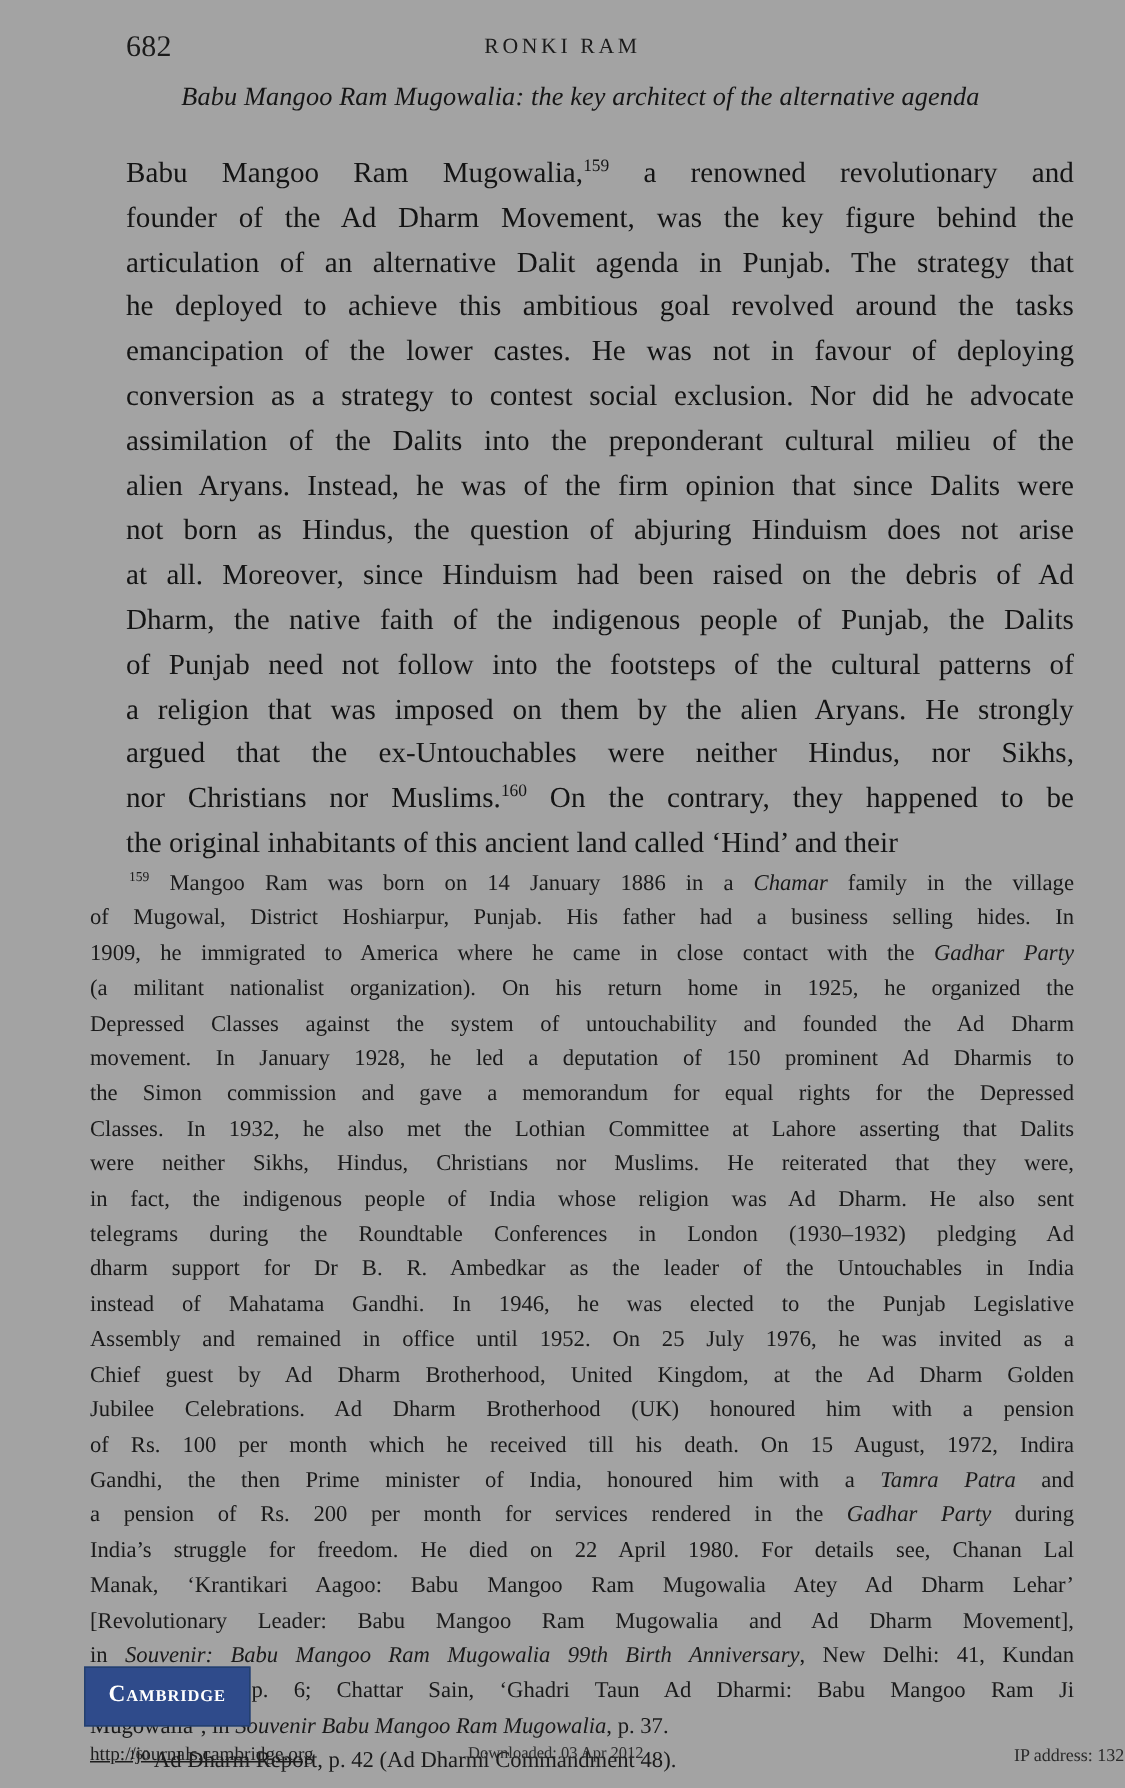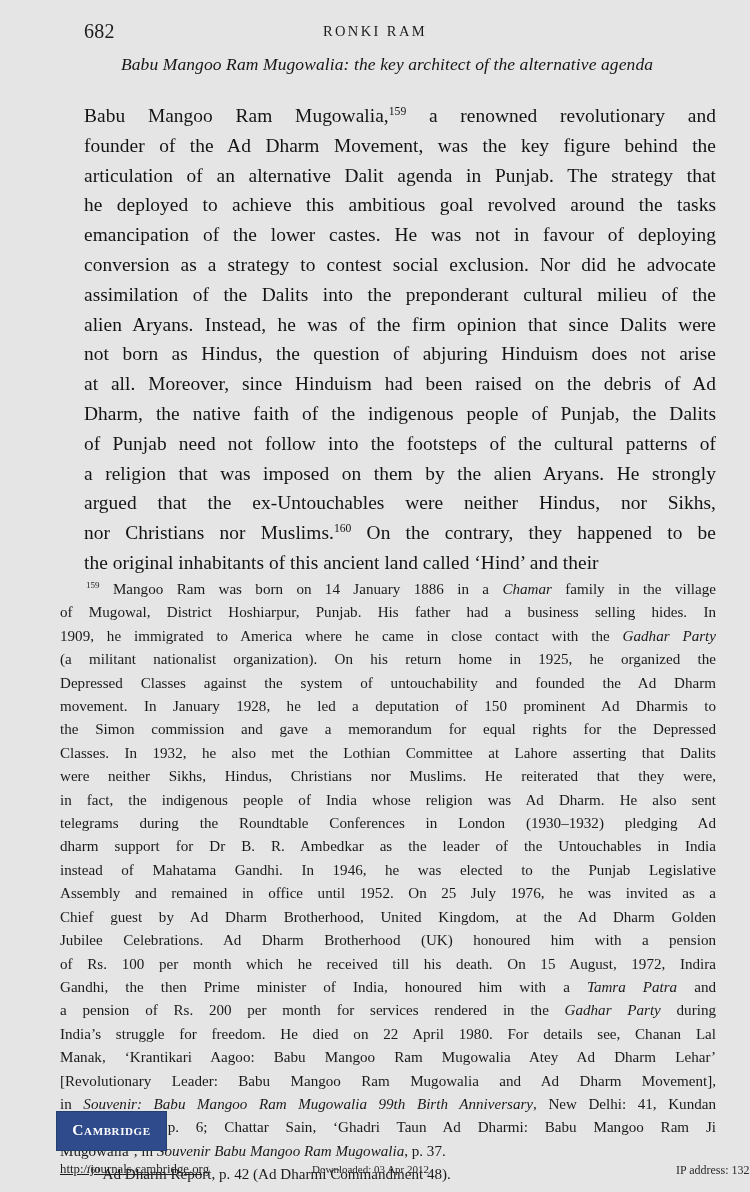--- a/index.html
+++ b/index.html
@@ -10,21 +10,21 @@
   }
   body {
     font-family: "Liberation Serif", "DejaVu Serif", serif;
     color: #151515;
   }
   .page {
     position: relative;
     width: 750px;
     height: 1192px;
     margin: 0 auto;
-    background: #e5e5e5;
+    background: #a3a3a3;
     overflow: hidden;
     box-sizing: border-box;
     text-decoration: underline;
   }
 
   
   .running-head {
     position: absolute;
     top: 20px;
     left: 84px;

